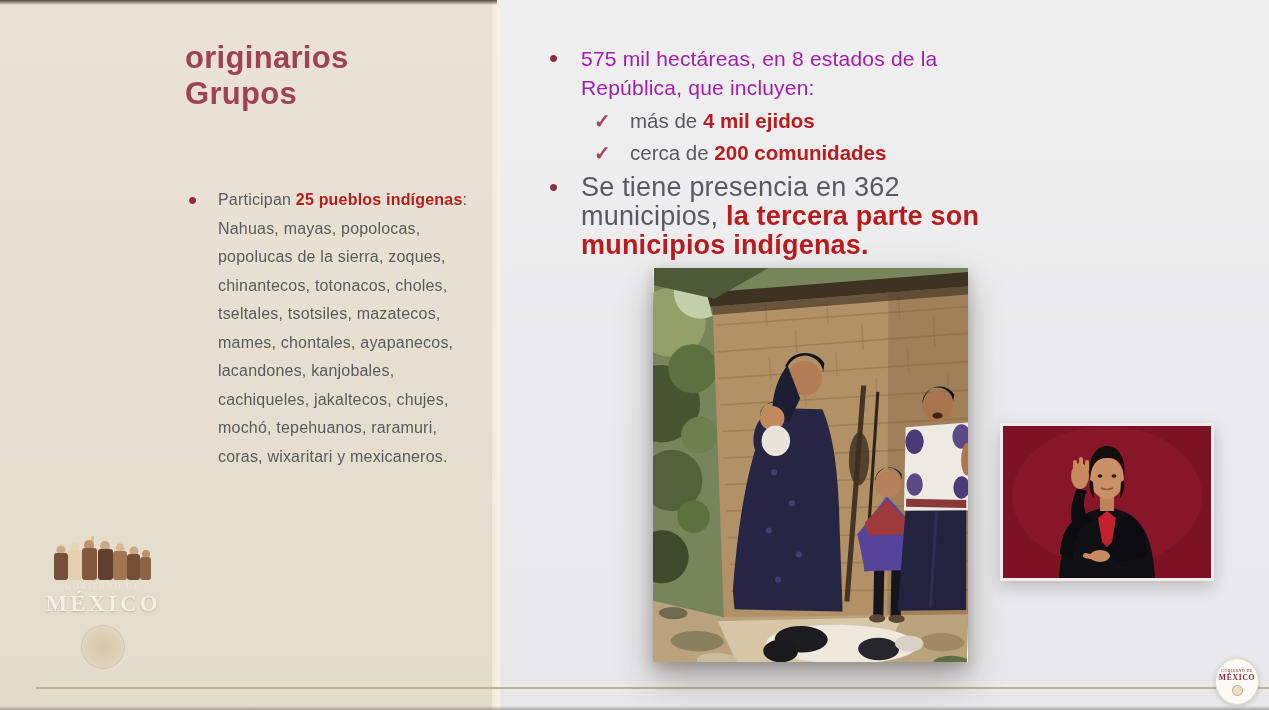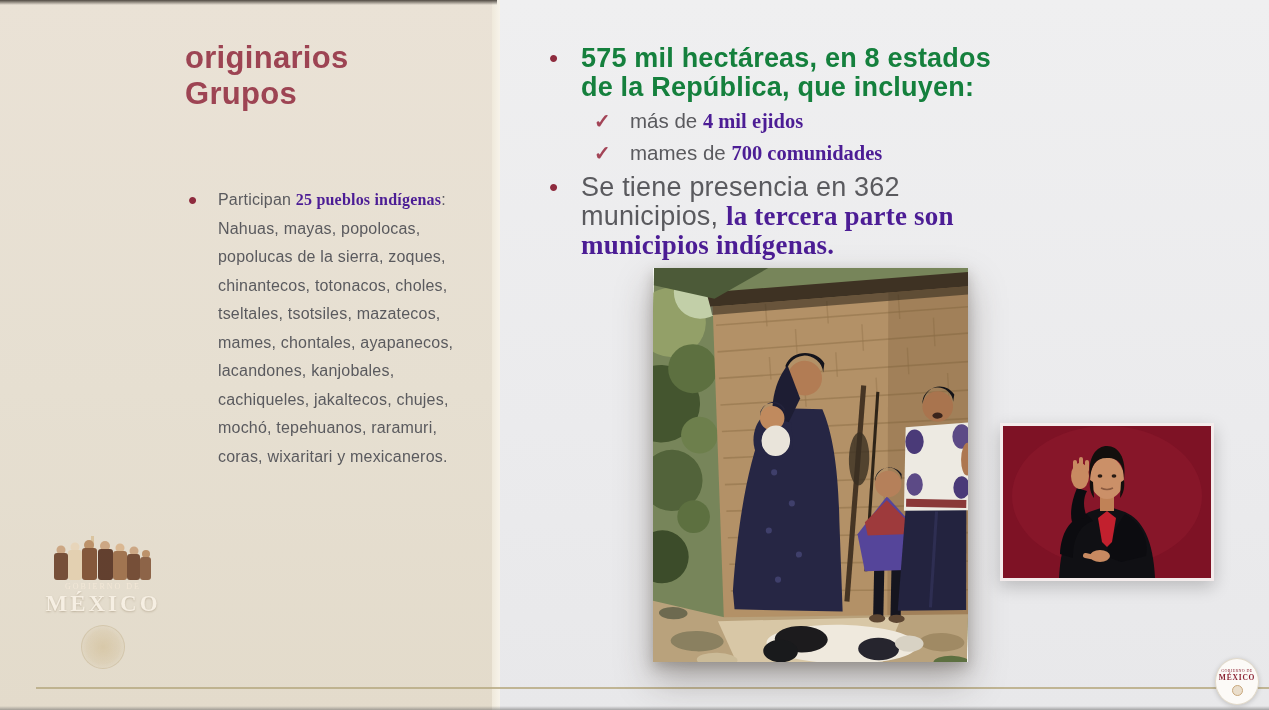--- a/index.html
+++ b/index.html
@@ -42,31 +42,31 @@
   .lp-item {
     position:absolute; left:188px; top:186px; width:288px; z-index:2;
     display:flex; align-items:flex-start;
   }
   .lp-item .marker {
     width:30px; flex:0 0 30px; color:#8e2b3e; font-size:26px; line-height:28px;
   }
   .lp-item .body {
     width:258px; font-size:16px; line-height:28.5px; color:#5a5a5e; letter-spacing:.2px;
   }
-  .bold-dark { font-weight:bold; color:#4c1d95;font-family:Liberation Serif, serif; }
+  .bold-dark { font-weight:bold; color:#b91c1c; }
   
   .rp-item { position:absolute; display:flex; align-items:flex-start; z-index:2; }
   .rp-item .marker {
     width:32px; flex:0 0 32px; color:#8e2b3e; font-size:26px; line-height:29px;
   }
   .rp-item .check {
     width:36px; flex:0 0 36px; color:#a34457; font-size:20px; line-height:28px; font-weight:bold;
   }
   .rp1 { left:549px; top:44px; }
-  .rp1 .body { width:430px; font-size:27px; line-height:29px; font-weight:bold; color:#15803d; letter-spacing:.2px; }
+  .rp1 .body { width:430px; font-size:21px; line-height:29px; font-weight:normal; color:#a21caf; letter-spacing:.2px; }
   .rpc1 { left:594px; top:107px; }
   .rpc2 { left:594px; top:139px; }
   .rpc1 .body, .rpc2 .body { font-size:20.5px; line-height:28px; color:#5a5a5e; }
   .rp2 { left:549px; top:173px; }
   .rp2 .body { width:444px; font-size:27px; line-height:29px; color:#5a5a5e; letter-spacing:.2px; }
   
   .photo {
     position:absolute; left:653px; top:268px; width:315px; height:394px; z-index:3;
     background:#fdfdfb;
     box-shadow:0 18px 34px rgba(60,50,40,.35), 0 5px 12px rgba(60,50,40,.25);
@@ -136,21 +136,21 @@
     <span class="body">575 mil hectáreas, en 8 estados de la República, que incluyen:</span>
   </div>
 
   <div class="rp-item rpc1">
     <span class="check">✓</span>
     <span class="body"><span>más de </span><span class="bold-dark">4 mil ejidos</span></span>
   </div>
 
   <div class="rp-item rpc2">
     <span class="check">✓</span>
-    <span class="body"><span>mames de </span><span class="bold-dark">700 comunidades</span></span>
+    <span class="body"><span>cerca de </span><span class="bold-dark">200 comunidades</span></span>
   </div>
 
   <div class="rp-item rp2">
     <span class="marker">•</span>
     <span class="body"><span>Se tiene presencia en 362 municipios, </span><span class="bold-dark">la tercera parte son municipios indígenas.</span></span>
   </div>
 
   <div class="photo">
     <div class="photo-art" role="img" aria-label="Two indigenous women and two children in traditional dress standing before an adobe brick wall, a dog lying on the ground">
       <svg width="315" height="394" viewBox="0 0 315 394">

